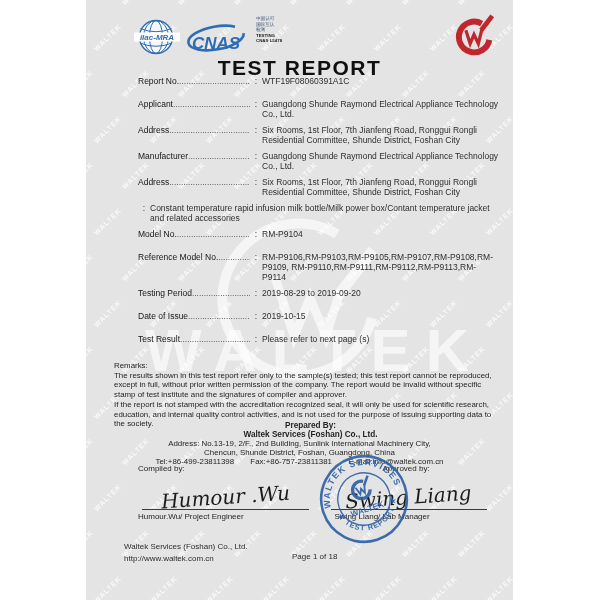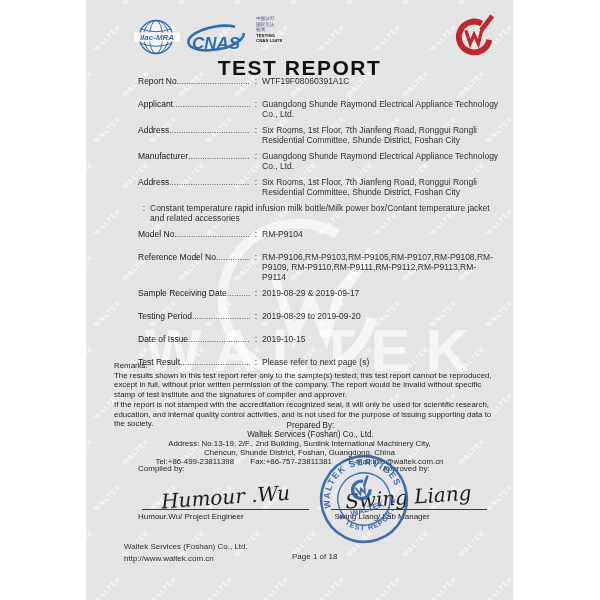--- a/index.html
+++ b/index.html
@@ -26,21 +26,21 @@
   .dots{flex:1;overflow:hidden;white-space:nowrap;font-weight:normal;color:#555;}
   .dots::after{content:"........................................................";}
   .fcolon{width:12px;text-align:center;color:#333;}
   .fcolon::after{content:":";}
   .fval{flex:1;color:#2e2e2e;}
   
   .remarks{position:absolute;left:28px;right:15px;top:361px;font-size:7.9px;line-height:9.7px;color:#242424;}
   
   .prepared{position:absolute;left:0;right:0;top:421px;text-align:center;color:#242424;
     font-size:7.9px;line-height:9px;}
-  .prepared .b{font-weight:normal;font-size:8.2px;margin-left:22px;}
+  .prepared .b{font-weight:bold;font-size:8.2px;margin-left:22px;}
   .contact span{margin:0 7px;}
   
   .sigrow{position:absolute;left:52px;right:18px;top:464px;display:flex;font-size:8px;color:#242424;}
   .sigcol{width:50%;position:relative;}
   .sigline{border-bottom:1px solid #3a3a3a;height:36px;display:flex;align-items:flex-end;
     justify-content:center;margin:0 8px 2px 4px;}
   .script{font-family:"DejaVu Serif",serif;font-style:italic;font-size:20px;color:#1b1b1b;
     transform:rotate(-4deg);white-space:nowrap;}
   .stamp{position:absolute;left:232px;top:453px;z-index:2;opacity:0.92;}
   
@@ -275,28 +275,20 @@
       <div class="frow m6">
         <div class="flbl">
             <span>Reference Model No.</span>
             <span class="dots"></span>
           </div>
         <div class="fcolon"></div>
           <div class="fval">RM-P9106,RM-P9103,RM-P9105,RM-P9107,RM-P9108,RM-P9109, RM-P9110,RM-P9111,RM-P9112,RM-P9113,RM-P9114</div>
       </div>
       <div class="frow">
         <div class="flbl">
-            <span>Sample Receiving Date</span>
-            <span class="dots"></span>
-          </div>
-        <div class="fcolon"></div>
-          <div class="fval">2019-08-29 &amp; 2019-09-17</div>
-      </div>
-      <div class="frow">
-        <div class="flbl">
             <span>Testing Period</span>
             <span class="dots"></span>
           </div>
         <div class="fcolon"></div>
           <div class="fval">2019-08-29 to 2019-09-20</div>
       </div>
       <div class="frow">
         <div class="flbl">
             <span>Date of Issue</span>
             <span class="dots"></span>

